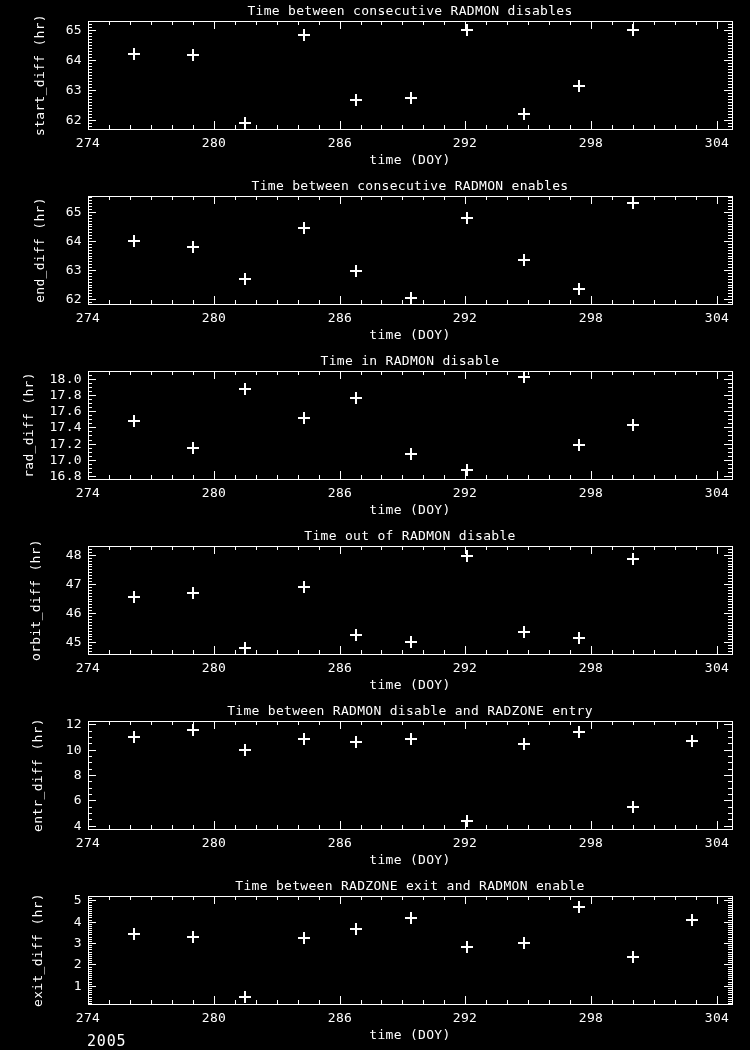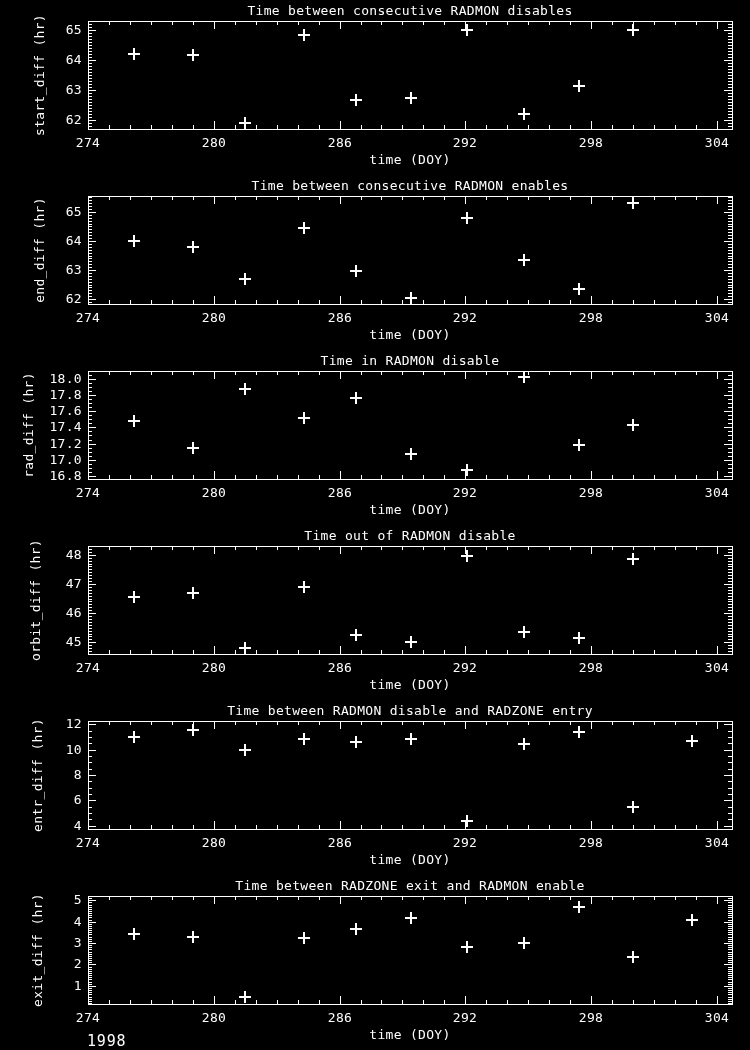--- a/index.html
+++ b/index.html
@@ -986,14 +986,14 @@
         <path d="M298 63h12M304 57v12" stroke="#ffffff" stroke-width="1.3" fill="none" shape-rendering="crispEdges"></path>
         <path d="M350 54h12M356 48v12" stroke="#ffffff" stroke-width="1.3" fill="none" shape-rendering="crispEdges"></path>
         <path d="M405 43h12M411 37v12" stroke="#ffffff" stroke-width="1.3" fill="none" shape-rendering="crispEdges"></path>
         <path d="M461 72h12M467 66v12" stroke="#ffffff" stroke-width="1.3" fill="none" shape-rendering="crispEdges"></path>
         <path d="M518 68h12M524 62v12" stroke="#ffffff" stroke-width="1.3" fill="none" shape-rendering="crispEdges"></path>
         <path d="M573 32h12M579 26v12" stroke="#ffffff" stroke-width="1.3" fill="none" shape-rendering="crispEdges"></path>
         <path d="M627 82h12M633 76v12" stroke="#ffffff" stroke-width="1.3" fill="none" shape-rendering="crispEdges"></path>
         <path d="M686 45h12M692 39v12" stroke="#ffffff" stroke-width="1.3" fill="none" shape-rendering="crispEdges"></path>
       </svg>
   </section>
-  <div class="year">1998</div>
+  <div class="year">2005</div>
 </div>
 
 </body></html>

